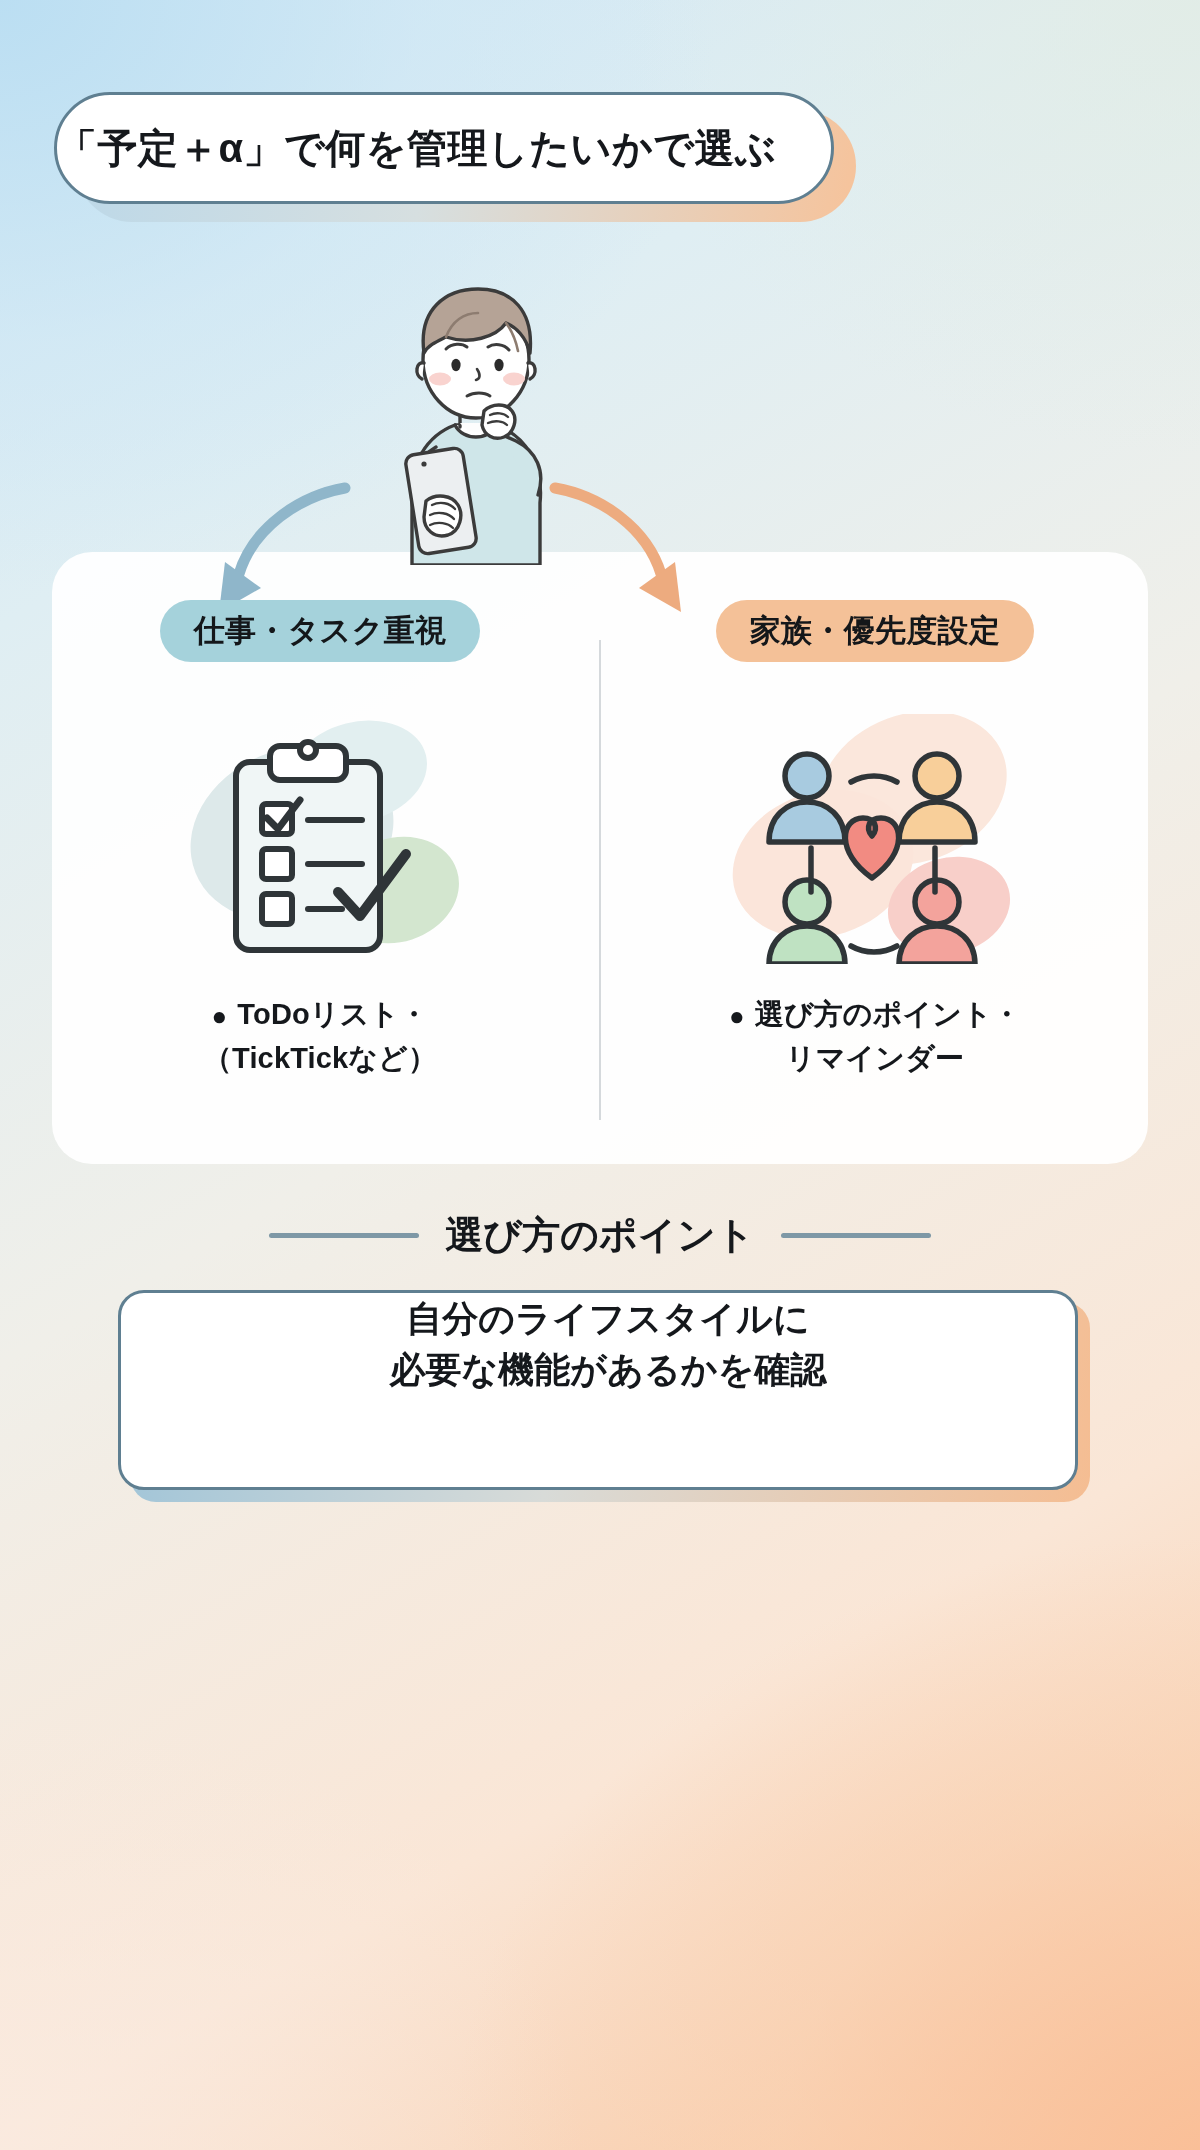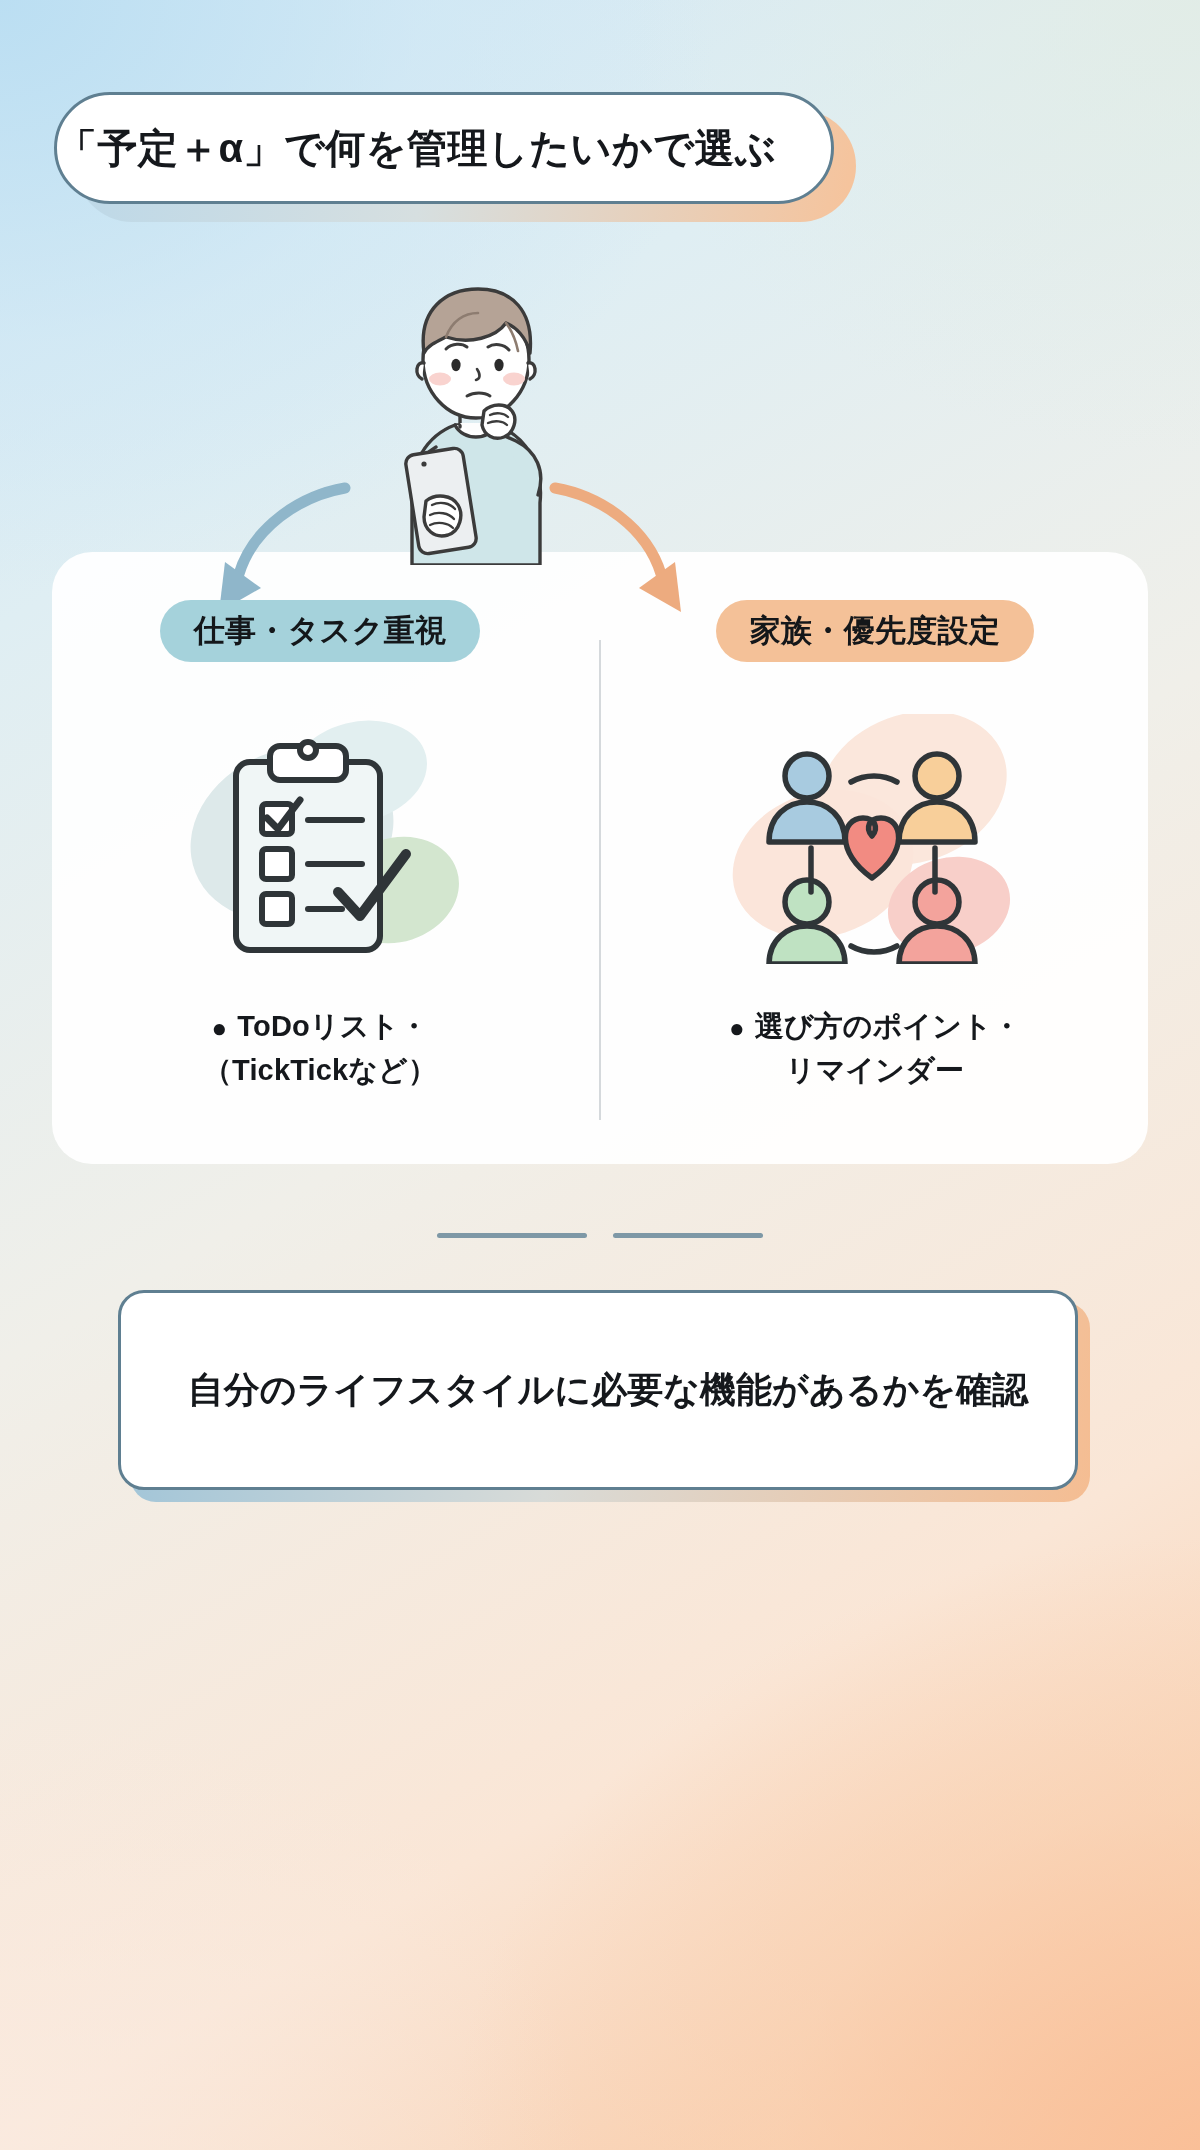--- a/index.html
+++ b/index.html
@@ -87,42 +87,42 @@
 
   .icon-wrap{
     position:relative;width:300px;height:250px;margin-top:52px;
   }
 
   .bullet-block{
     margin-top:28px;width:460px;text-align:center;
     font-size:29px;font-weight:700;color:#15181c;
     line-height:1.52;letter-spacing:.005em;
   }
-  .bullet-line1{white-space:nowrap;margin-top:12px;}
+  .bullet-line1{white-space:nowrap;}
   .bullet-dot{font-size:26px;vertical-align:middle;margin-right:10px;}
 
   
   #bottom-wrap{position:absolute;left:0;top:1200px;width:1200px;z-index:5;}
 
   #point-heading-row{
     position:relative;width:1200px;height:70px;
     display:flex;align-items:center;justify-content:center;gap:26px;
   }
   .rule{width:150px;height:5px;background:#7e98a6;border-radius:3px;}
   #point-heading{
     font-size:38px;font-weight:700;color:#15181c;white-space:nowrap;
   }
 
   #bottom-card{
     position:absolute;left:118px;top:1290px;width:960px;height:200px;
     background:#ffffff;
     border:3px solid #5f7f91;
     border-radius:26px;
     box-sizing:border-box;
-    display:flex;align-items:center;justify-content:center;
+    display:flex;flex-direction:column;align-items:center;
     z-index:6;
     padding-left:20px;
   }
   #bottom-shadow{
     position:absolute;left:130px;top:1302px;width:960px;height:200px;
     border-radius:26px;
     background:linear-gradient(100deg,#9fc4d8 0%,#d8dbd8 45%,#f5bd92 100%);
     z-index:5;
   }
   .bottom-line{
@@ -281,20 +281,21 @@
 
     <div class="bullet-block">
       <div class="bullet-line1"><span class="bullet-dot">●</span><span>選び方のポイント・</span></div>
       <div>リマインダー</div>
     </div>
   </div>
 
   <div id="bottom-wrap">
     <div id="point-heading-row">
       <div class="rule"></div>
+      <div id="point-heading">選び方のポイント</div>
       <div class="rule"></div>
     </div>
   </div>
 
   <div id="bottom-shadow"></div>
   <div id="bottom-card">
     <div class="bottom-line">自分のライフスタイルに</div>
     <div class="bottom-line">必要な機能があるかを確認</div>
   </div>
 

